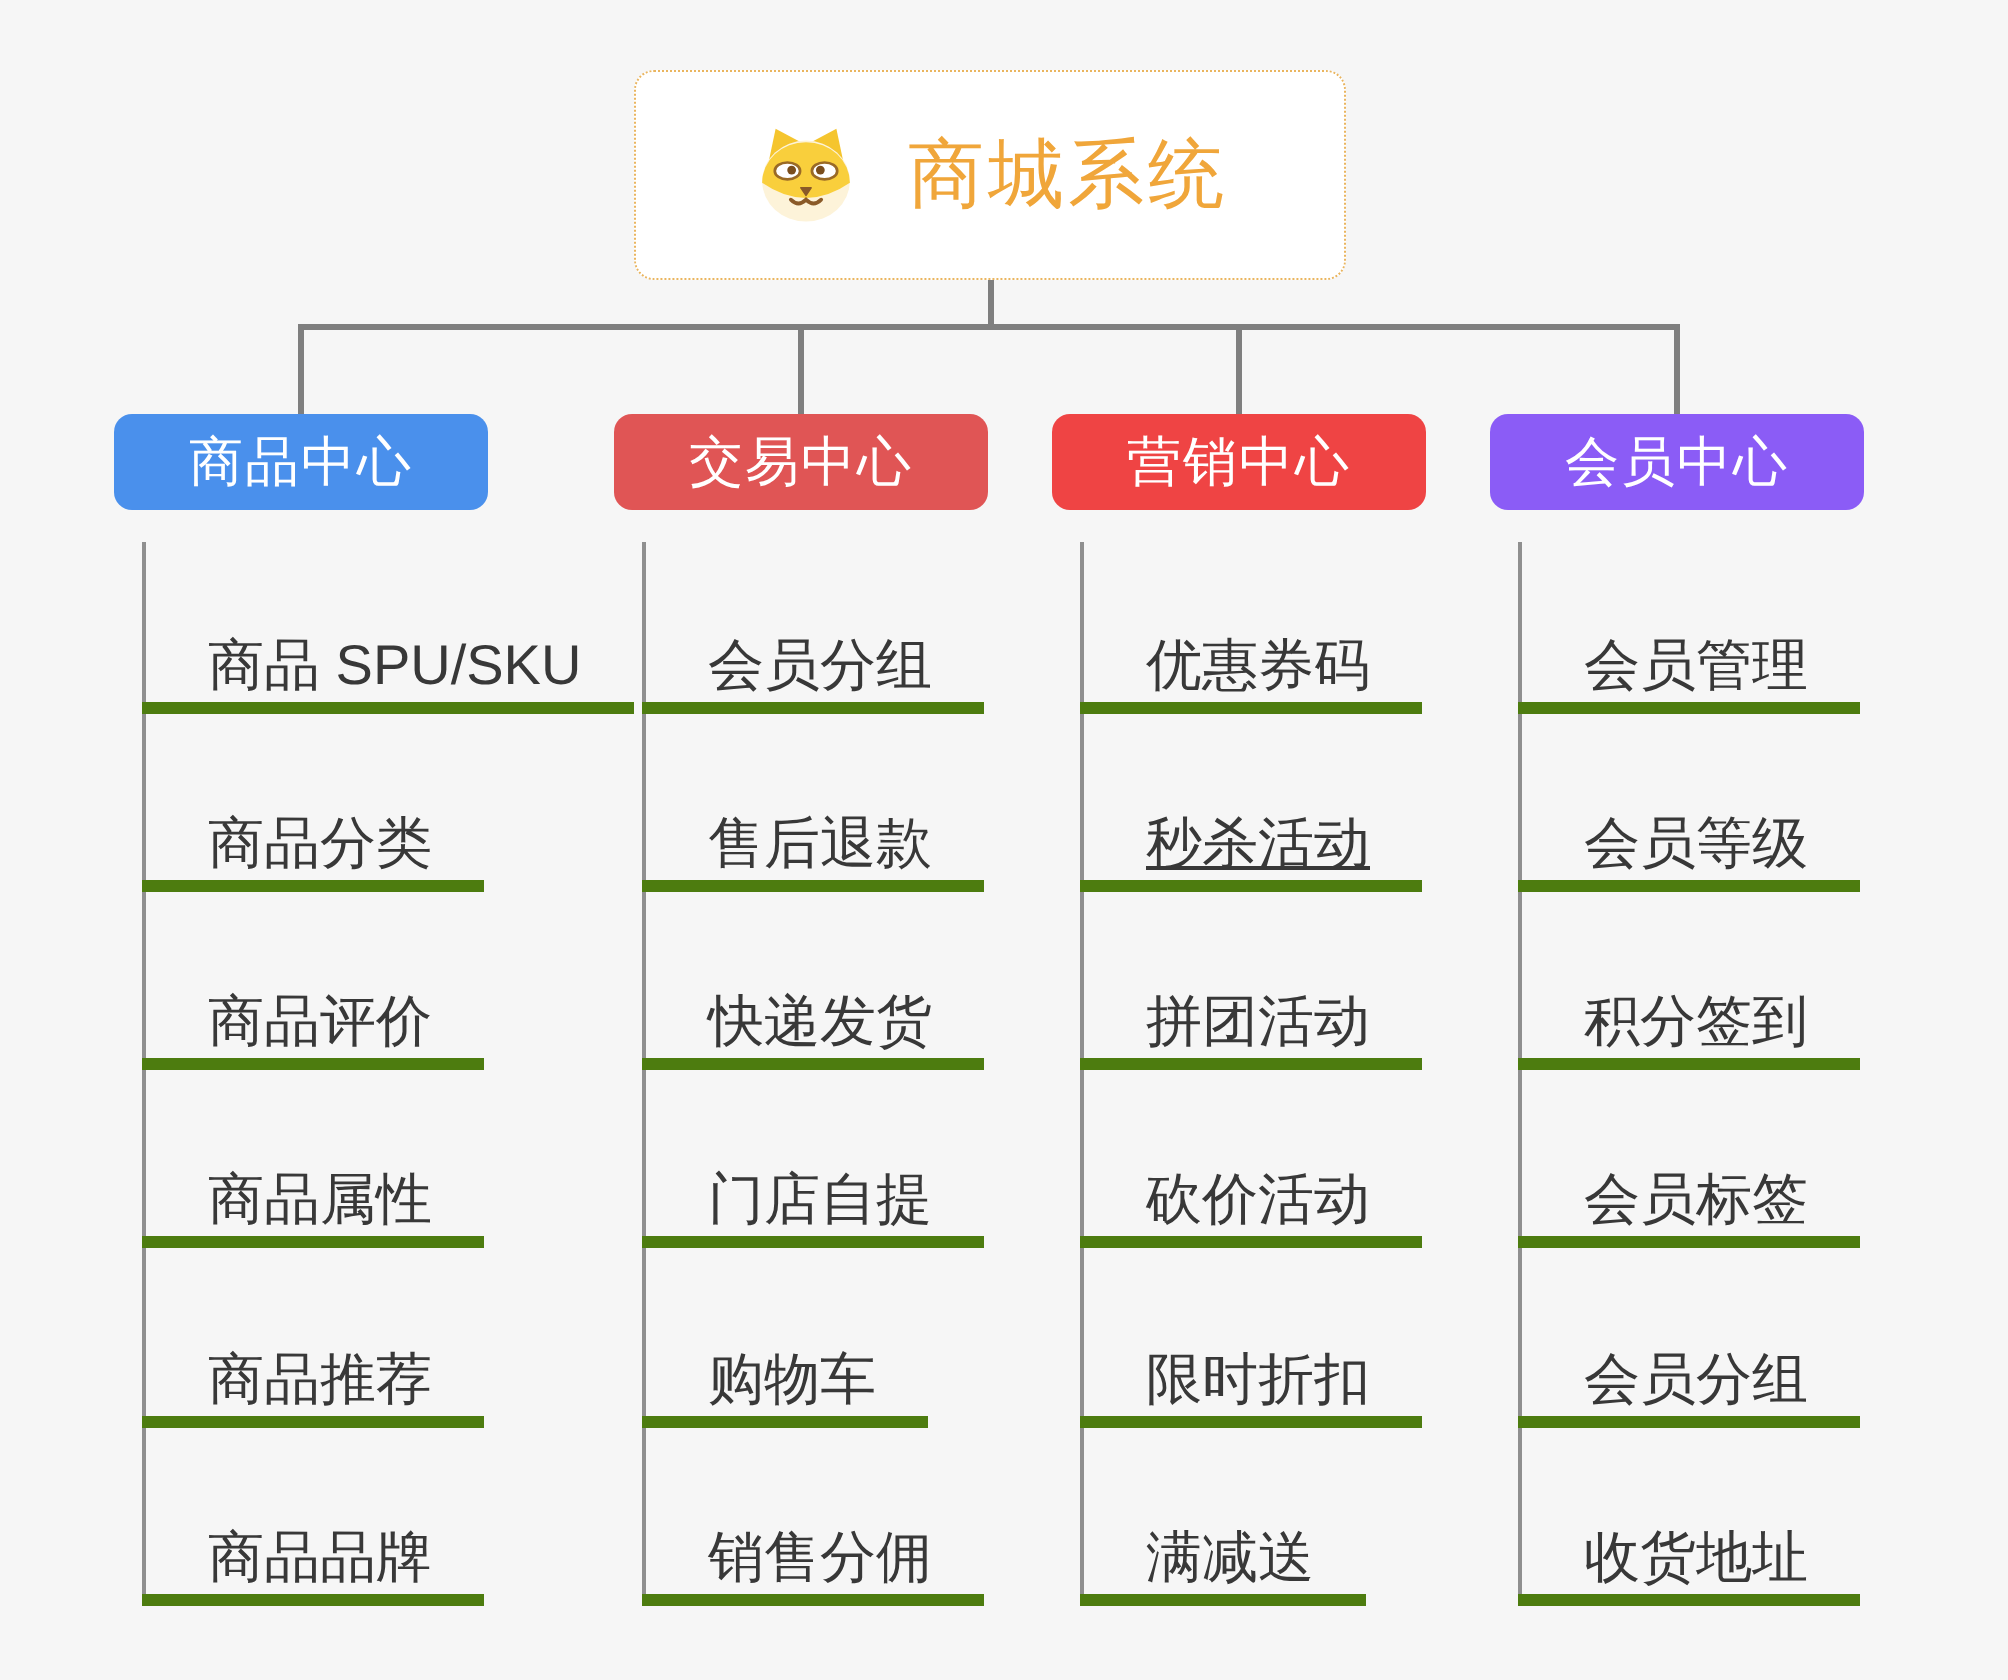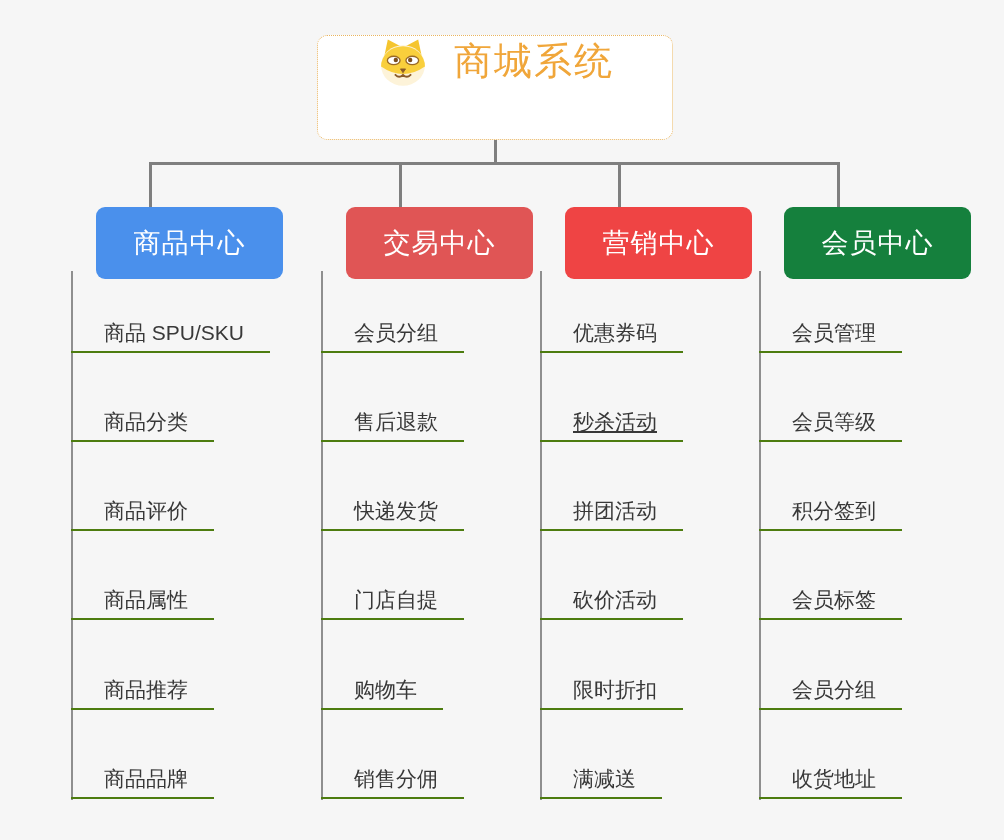--- a/index.html
+++ b/index.html
@@ -17,67 +17,66 @@
   
   .root-node {
     position: absolute;
     left: 317px; top: 35px;
     width: 356px; height: 105px;
     background: #ffffff;
     border: 1px dotted #eab55f;
     border-radius: 10px;
     box-sizing: border-box;
     display: flex;
-    align-items: flex-start;
+    align-items: center;
     justify-content: center;
     gap: 24px;
     cursor: default;
   }
   .root-title {
     font-size: 38px;
     letter-spacing: 2px;
     color: #f0a63a;
     white-space: nowrap;
   }
   .root-icon { width: 54px; height: 54px; flex: 0 0 auto; }
   
   .conn { position: absolute; background: #7f7f7f; }
   .conn.v { width: 3px; }
   .conn.h { height: 3px; }
   
   .branch-box {
     position: absolute;
     top: 207px;
-    width: 187px; height: 72px;
+    width: 187px; height: 48px;
     border-radius: 9px;
     display: flex;
     align-items: center;
     justify-content: center;
     color: #ffffff;
     font-size: 27px;
     letter-spacing: 1px;
     white-space: nowrap;
     cursor: default;
-    margin-left: 39px;
   }
   
   .child-line {
     position: absolute;
     top: 271px;
     width: 2px;
     height: 529px;
     background: #8f8f8f;
   }
   .child-item {
     position: absolute;
     height: 36px;
     line-height: 36px;
     padding: 0 26px 0 33px;
-    border-bottom: 2px solid #4d7c0f;
-    font-size: 21px;
+    border-bottom: 6px solid #4d7c0f;
+    font-size: 28px;
     color: #383838;
     white-space: nowrap;
     box-sizing: content-box;
     cursor: default;
   }
 </style>
 </head>
 <body>
 
 <div class="canvas">
@@ -131,21 +130,21 @@
       <div class="branch-box" style="left: 526px; background: #ef4444;">
         <span>营销中心</span>
       </div>
       <div class="child-line" style="left: 540px;"></div>
       <div class="child-item" style="left: 540px; top: 315px;"><span>优惠券码</span></div>
       <div class="child-item" style="left: 540px; top: 404px; text-decoration: underline;"><span>秒杀活动</span></div>
       <div class="child-item" style="left: 540px; top: 493px;"><span>拼团活动</span></div>
       <div class="child-item" style="left: 540px; top: 582px;"><span>砍价活动</span></div>
       <div class="child-item" style="left: 540px; top: 672px;"><span>限时折扣</span></div>
       <div class="child-item" style="left: 540px; top: 761px;"><span>满减送</span></div>
-      <div class="branch-box" style="left: 745px; background: #15803d;">
+      <div class="branch-box" style="left: 745px; background: #8b5cf6;">
         <span>会员中心</span>
       </div>
       <div class="child-line" style="left: 759px;"></div>
       <div class="child-item" style="left: 759px; top: 315px;"><span>会员管理</span></div>
       <div class="child-item" style="left: 759px; top: 404px;"><span>会员等级</span></div>
       <div class="child-item" style="left: 759px; top: 493px;"><span>积分签到</span></div>
       <div class="child-item" style="left: 759px; top: 582px;"><span>会员标签</span></div>
       <div class="child-item" style="left: 759px; top: 672px;"><span>会员分组</span></div>
       <div class="child-item" style="left: 759px; top: 761px;"><span>收货地址</span></div>
     </div>

